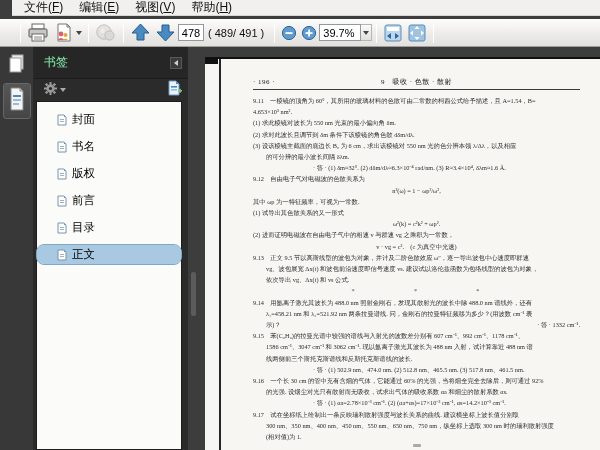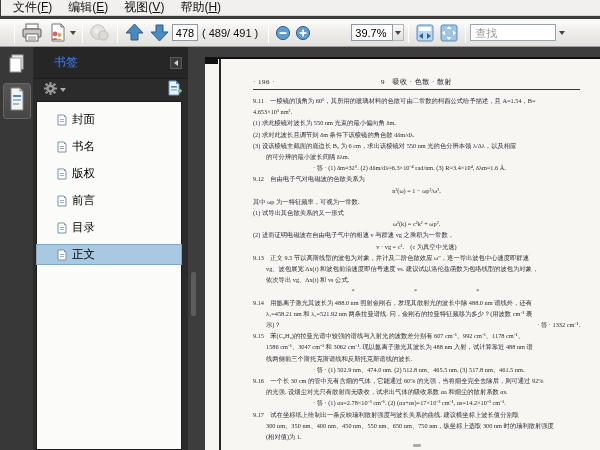--- a/index.html
+++ b/index.html
@@ -1,68 +1,68 @@
 <!DOCTYPE html>
 <html><head>
 <meta charset="utf-8">
 <style>
   * { margin:0; padding:0; box-sizing:border-box; }
   html,body { width:600px; height:450px; overflow:hidden; }
   body { font-family:"Liberation Sans", sans-serif; }
   .window { position:relative; width:600px; height:450px; background:#3d3d3d; }
 
   
-  .menubar { position:absolute; top:0; left:1px; right:0; height:16px; background:#f1f0ee;
+  .menubar { position:absolute; top:0; left:12px; right:0; height:16px; background:#f1f0ee;
              border-bottom:1px solid #d8d7d5; display:flex; align-items:center; padding-left:4px; }
   .mi { font-size:12px; color:#111; padding:1px 8px 2px 8px; cursor:default; }
   .mi u { text-decoration:underline; }
 
   
   .toolbar { position:absolute; top:19px; left:0; right:0; height:28px;
              background:linear-gradient(#fdfdfc,#eceae7 60%,#e3e1de);
-             border-bottom:1px solid #9f9e9c; display:flex; align-items:center; padding:0 10px; }
+             border-bottom:1px solid #9f9e9c; display:flex; align-items:center; padding:0 16px; }
   .tsep { width:1px; height:20px; background:#c2c1bf; border-right:1px solid #fff; margin:0 4px; }
   .tbtn { height:24px; display:flex; align-items:center; justify-content:center; padding:0 2px; border-radius:2px; }
   .tbtn svg { display:block; }
   .caret { width:0; height:0; border-left:3px solid transparent; border-right:3px solid transparent;
            border-top:4px solid #444; margin-left:3px; }
   .pagebox { width:26px; height:17px; background:#fff; border:1px solid #8f9aa5; font-size:11px;
              text-align:center; color:#000; font-family:"Liberation Sans",sans-serif; }
   .pagecount { font-size:11px; color:#111; margin:0 6px 0 4px; white-space:nowrap; }
   .zoombox { width:42px; height:17px; background:#fff; border:1px solid #8f9aa5; font-size:11px;
-             padding-left:3px; color:#000;margin-left:38px; }
+             padding-left:3px; color:#000; }
   .zoomdd { width:11px; height:17px; border:1px solid #b5b5b3; border-left:none; background:linear-gradient(#fafafa,#e2e0dd);
             display:flex; align-items:center; justify-content:center; }
   .findwrap { display:flex; align-items:center; }
   .findbox { width:86px; height:17px; background:#fff; border:1px solid #9aa4ad; font-size:11px; padding-left:4px; color:#333; }
   .findbox::placeholder { color:#9a9a9a; }
 
   
   .workspace { position:absolute; top:47px; left:0; right:0; bottom:0; background:#3d3d3d; }
 
   
   .tabstrip { position:absolute; top:0; left:0; bottom:0; width:34px; background:#383838; border-right:1px solid #2a2a2a; }
   .stripbtn { position:absolute; left:3px; width:28px; display:flex; align-items:center; justify-content:center; border-radius:3px; }
   .stripbtn.pages { top:6px; height:26px; }
   .stripbtn.bm { top:36px; height:36px; background:linear-gradient(#565656,#464646); border:1px solid #666; }
 
   
   .sidebar { position:absolute; top:0; left:34px; width:154px; bottom:0; background:#2b2b2b; }
   .sb-header { height:32px; background:#262626; border-bottom:1px solid #1c1c1c; display:flex; align-items:center;
                padding:0 6px 0 10px; }
-  .sb-title { color:#3b82f6; font-size:12px; flex:1;margin-left:10px; }
+  .sb-title { color:#86efac; font-size:12px; flex:1; }
   .collapse-btn { width:12px; height:12px; background:#3a3a3a; border:1px solid #585858; display:flex;
                   align-items:center; justify-content:center; }
   .tri-left { width:0; height:0; border-top:3px solid transparent; border-bottom:3px solid transparent; border-right:4px solid #cfcfcf; }
   .sb-tools { height:22px; display:flex; align-items:center; padding:0 6px 0 10px; }
   .sb-tools .spacer { flex:1; }
   .sb-list { position:absolute; top:54px; left:2px; right:6px; bottom:0; background:#fbfbfa; border:1px solid #1d1d1d; }
   .bm-item { height:19px; display:flex; align-items:center; padding-left:20px; font-size:11.5px; color:#000; white-space:nowrap;margin-top:8px; }
   .bm-item .bicon { margin-right:5px; display:flex; }
-  .bm-item.selected { background:#a9c9e2; outline:1px solid #7fa8c8; }
+  .bm-item.selected { background:#a9c9e2; outline:1px solid #7fa8c8;border-radius:7px; }
 
   
   .split-handle { position:absolute; left:152px; top:225px; width:5px; height:44px; background:#5c5c5c; border-radius:2px; }
 
   
   .page { position:absolute; top:10px; left:205px; right:0; bottom:0; background:#f7f6f3; overflow:hidden;
           border-top:2px solid #101010; }
   .corner-notch { position:absolute; top:0; left:0; width:13px; height:5px; background:#111; }
   .gutter { position:absolute; top:0; left:14px; width:2px; bottom:0; background:#262626; }
   .pcontent { position:absolute; left:48px; top:18px; width:327px; color:#2d2d2d;
@@ -188,24 +188,20 @@
           <svg width="20" height="20" viewBox="0 0 20 20">
         <rect x="2" y="2" width="16" height="16" rx="2" fill="#9fc4e2" stroke="#5b8db8"></rect>
         <path d="M10 3 l2.5 3 h-5 z" fill="#fff"></path>
             <path d="M10 17 l2.5 -3 h-5 z" fill="#fff"></path>
         <path d="M3 10 l3 -2.5 v5 z" fill="#fff"></path>
             <path d="M17 10 l-3 -2.5 v5 z" fill="#fff"></path>
       </svg>
         </span>
     </div>
     <div class="tsep"></div>
-    <div class="findwrap">
-      <input class="findbox" placeholder="查找" style="">
-      <span class="caret"></span>
-    </div>
   </div>
 
   <div class="workspace">
 
     <div class="tabstrip">
       <div class="stripbtn pages">
         <span><svg width="18" height="20" viewBox="0 0 18 20">
           <rect x="4" y="1" width="11" height="14" fill="#e8e8e8" stroke="#aaa"></rect>
           <rect x="2" y="4" width="11" height="14" fill="#fff" stroke="#999"></rect>
         </svg></span>

